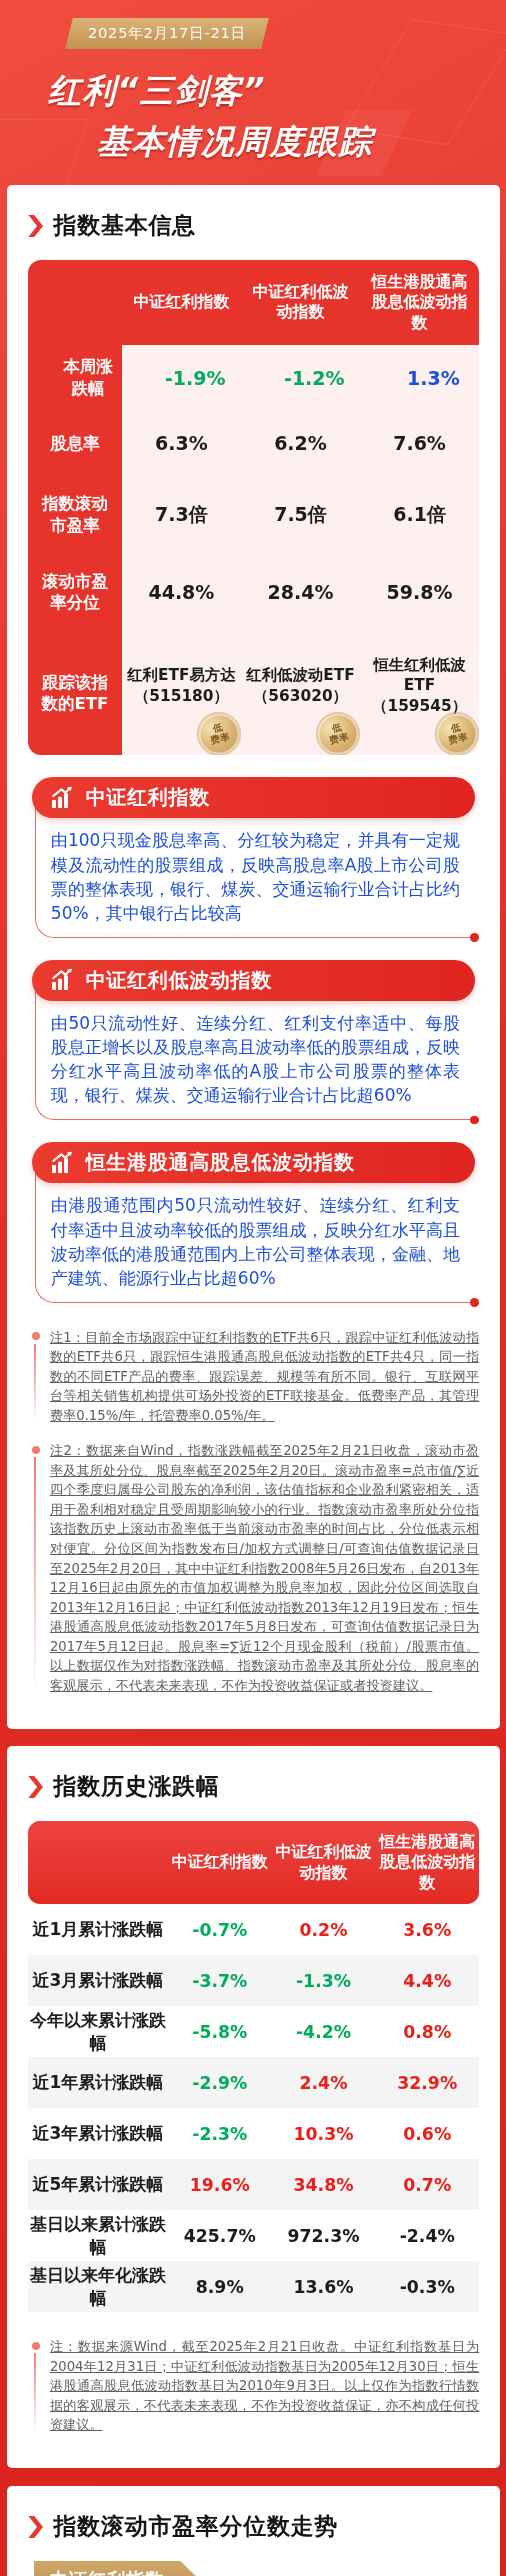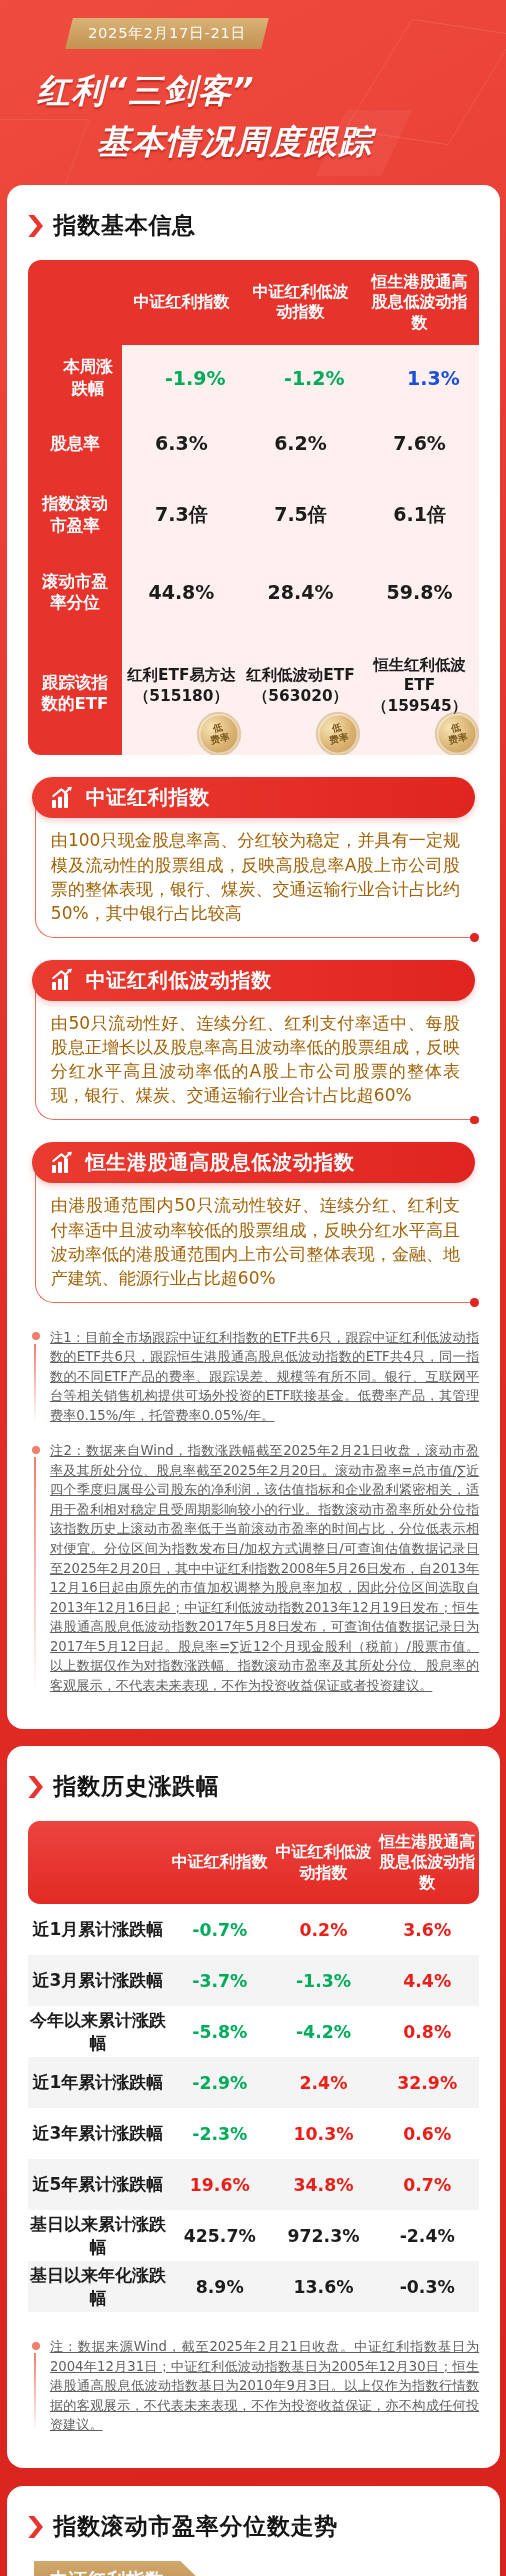--- a/index.html
+++ b/index.html
@@ -8,25 +8,25 @@
 
   
   .hero{position:relative;height:185px;overflow:hidden;}
   .deco{position:absolute;border:1.5px solid rgba(255,255,255,.10);}
   .d1{width:110px;height:110px;right:20.6px;top:26.4px;transform:skewX(-25deg) rotate(8deg);}
   .d2{width:66px;height:66px;right:110px;top:110px;transform:skewX(-25deg);background:rgba(255,255,255,.05);border:none;}
   .d3{width:95px;height:95px;left:-25px;bottom:-31px;transform:skewX(-20deg);border-color:rgba(255,255,255,.08);}
   .badge{position:absolute;left:69px;top:17.6px;height:31px;padding:0 19px;background:linear-gradient(180deg,#dab277,#c29250);transform:skewX(-14deg);display:flex;align-items:center;}
   .badge>span{transform:skewX(14deg);color:#fff;font-size:14.7px;letter-spacing:0.7px;white-space:nowrap;}
   .hero-t1,.hero-t2{position:absolute;color:#fff;font-style:italic;font-weight:700;font-size:33px;letter-spacing:1.5px;text-shadow:0 2.2px 1.5px rgba(130,10,5,.45);white-space:nowrap;}
-  .hero-t1{left:37px;top:69px;}
+  .hero-t1{left:48px;top:69px;}
   .hero-t2{left:97px;top:120px;}
 
   
-  .card{background:#fff;border-radius:16px;margin:0 7.3px 17.6px;padding:23.5px 20.6px 17.6px;}
+  .card{background:#fff;border-radius:5px;margin:0 7.3px 17.6px;padding:23.5px 20.6px 17.6px;}
   .sec-head{display:flex;align-items:center;gap:10.3px;margin:1.5px 0 19px;}
   .chev{width:15.4px;height:22px;flex:none;}
   .sec-title{margin:0;font-size:23px;font-weight:700;color:#151515;letter-spacing:0.7px;}
 
   
   .tb1{display:grid;grid-template-columns:94px 1fr 1fr 1fr;border-radius:13.2px;overflow:hidden;}
   .tb1>div{display:flex;align-items:center;justify-content:center;text-align:center;}
   .hc{background:#e6332c;color:#fff;font-weight:700;font-size:16px;min-height:76px;padding:4.4px 5.9px;line-height:1.28;}
   .lc{background:#e6332c;color:#fff;font-weight:700;font-size:16.5px;padding:5.9px 5.9px;line-height:1.3;}
   .vc{background:#fdf0ef;font-weight:700;font-size:19px;color:#1c1c1c;padding:5.9px 4.4px;}
@@ -41,21 +41,21 @@
     transform:rotate(-12deg);display:flex;flex-direction:column;align-items:center;justify-content:center;
     color:#7c5c22;font-weight:700;font-size:9.5px;line-height:1.15;}
 
   
   .ibox{margin:22px 4.4px 0;}
   .ibox-head{position:relative;z-index:2;display:flex;align-items:center;gap:11.8px;height:41px;padding:0 17.6px;
     background:linear-gradient(90deg,#ea3b31,#e02520);border-radius:20.6px;box-shadow:0 2.9px 5.9px rgba(200,30,20,.22);}
   .ihead-icon{width:24px;height:24px;flex:none;}
   .ibox-title{color:#fff;font-weight:700;font-size:20px;letter-spacing:0.7px;}
   .ibox-body{position:relative;margin:-11.8px 2.9px 0;padding:22px 11.8px 11.8px 14.7px;border-left:1.5px solid #ef6a5c;border-bottom:1.5px solid #ef6a5c;
-    border-bottom-left-radius:19px;border-bottom-right-radius:2.9px;font-size:17px;line-height:1.42;color:#a16207;text-align:justify;}
+    border-bottom-left-radius:19px;border-bottom-right-radius:2.9px;font-size:17px;line-height:1.42;color:#1d4ed8;text-align:justify;}
   .ibox-body::after{content:"";position:absolute;right:-7.3px;bottom:-5.1px;width:8.8px;height:8.8px;border-radius:50%;background:#e02520;}
 
   
   .notes{margin-top:25px;}
   .note{position:relative;padding-left:22px;margin-bottom:16px;font-size:13.2px;line-height:1.48;color:#5f5f5f;text-align:justify;text-decoration:underline;}
   .note::before{content:"";position:absolute;left:3.7px;top:4.4px;width:8px;height:8px;border-radius:50%;background:#ee7f6b;}
   .note::after{content:"";position:absolute;left:6.6px;top:16px;bottom:2.9px;width:1.5px;background:linear-gradient(180deg,#ee7f6b,rgba(238,127,107,0));}
 
   
   .tb2-head{display:grid;grid-template-columns:140px 1fr 1fr 1fr;align-items:center;background:linear-gradient(180deg,#ec4440,#e22a23);

